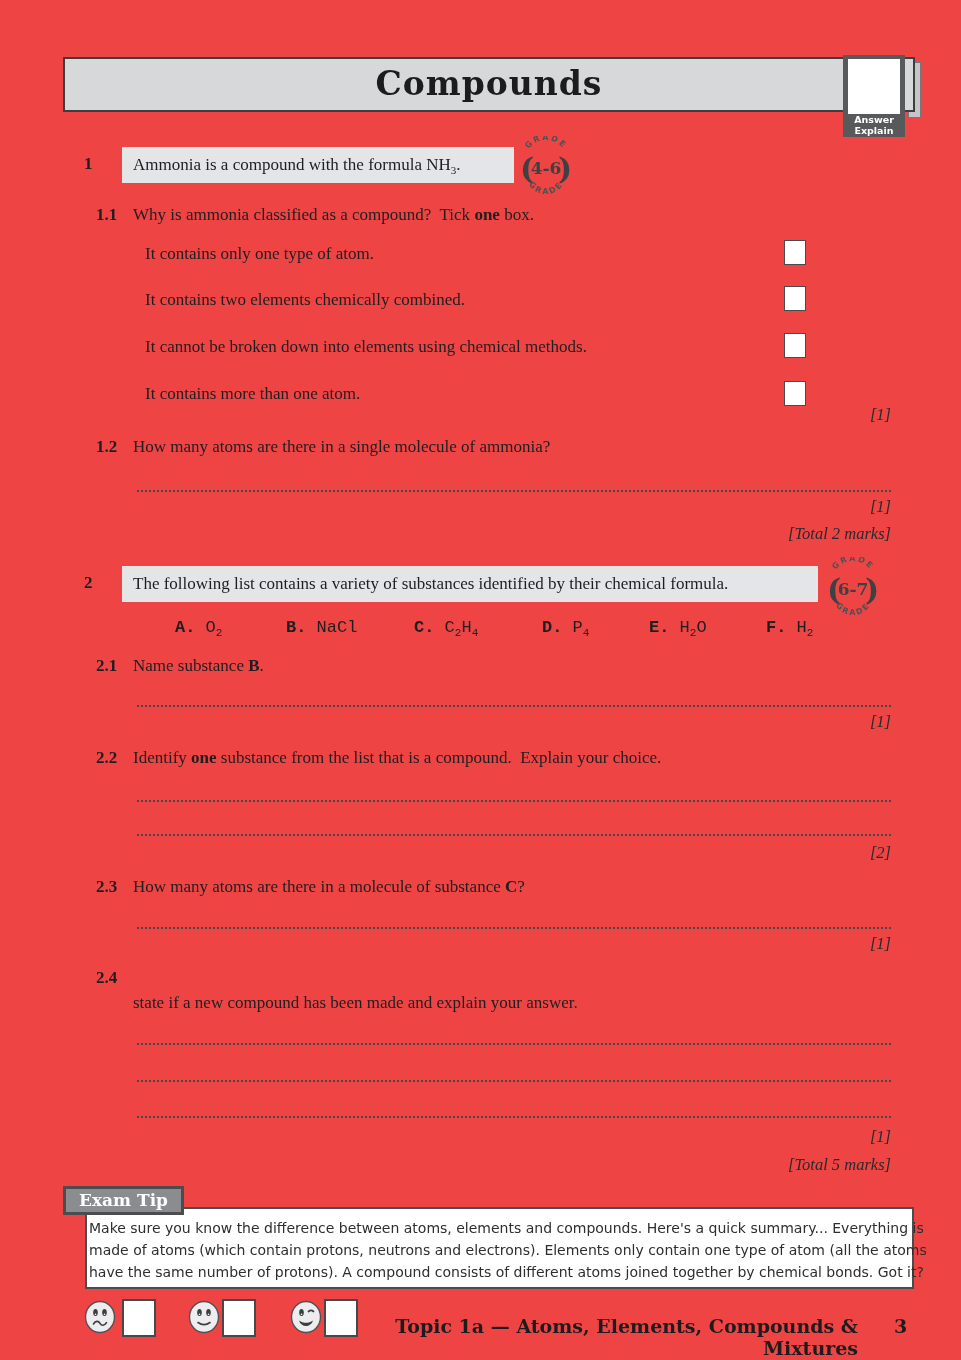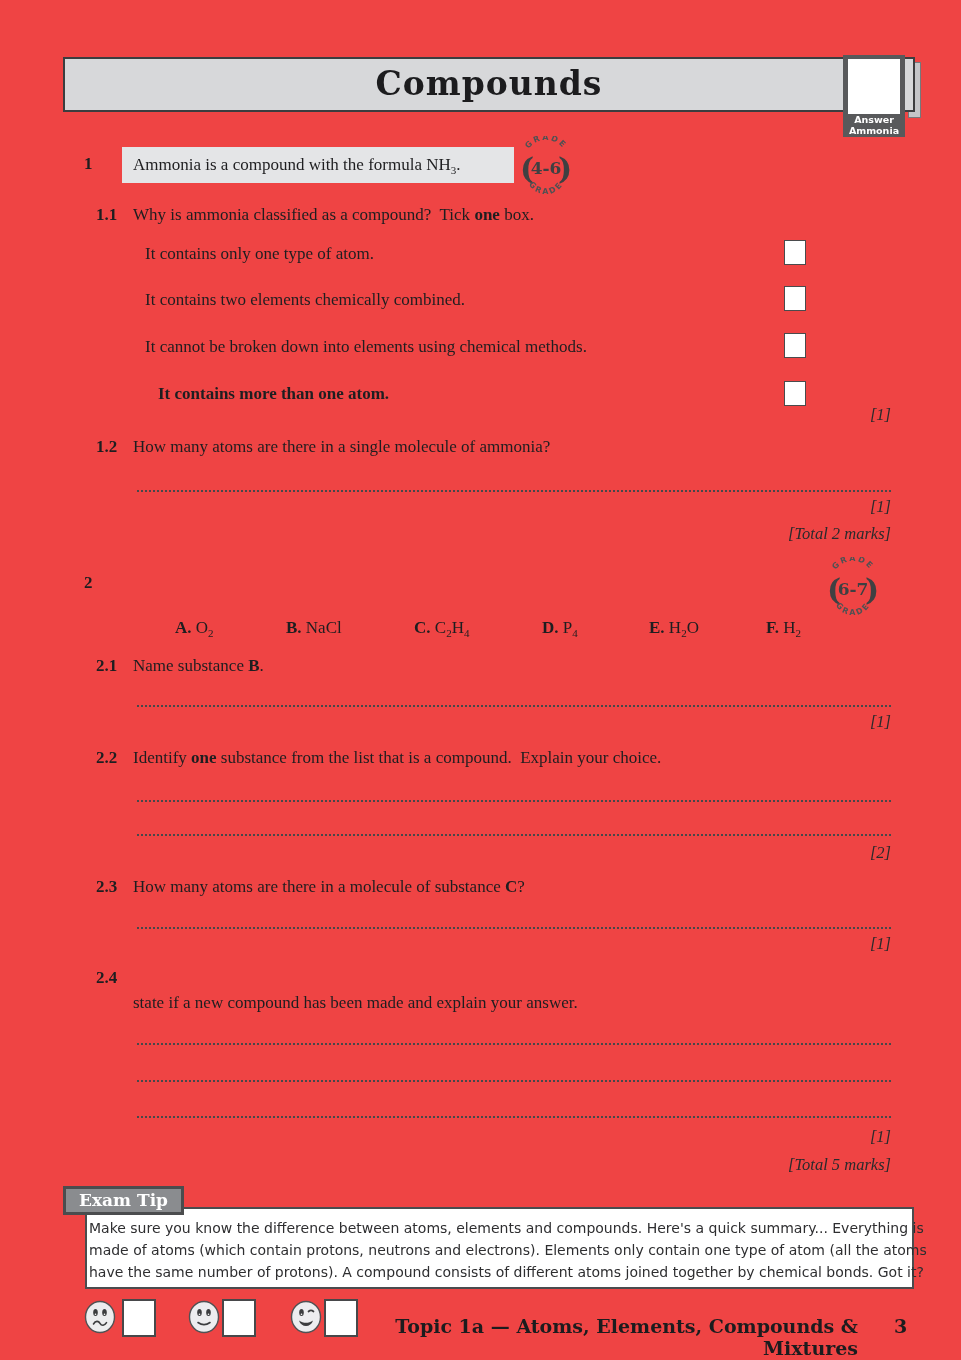--- a/index.html
+++ b/index.html
@@ -36,21 +36,21 @@
   .b{font-weight:bold;}
   .ans-line{left:137px;width:754px;height:0;border-bottom:2px dotted #47484a;}
   .marks{left:137px;width:754px;text-align:right;font-style:italic;font-size:16.5px;color:#2a2a2c;}
   .checkbox{left:784px;width:22px;height:25px;background:#ffffff;
     border:1.7px solid #4a4b4d;box-sizing:border-box;}
   .badge-svg{width:58px;height:62px;}
   .badge-word{font-family:"DejaVu Sans",sans-serif;font-weight:bold;font-size:8px;
     letter-spacing:2px;fill:#505153;}
   .badge-value{font-family:"DejaVu Serif",serif;font-weight:bold;font-size:17px;fill:#3f4042;}
   .badge-paren{font-family:"DejaVu Serif",serif;font-weight:600;font-size:30px;fill:#3f4042;}
-  .substance{font-size:17px;}
+  .substance{font-size:17px;font-family:Liberation Mono, monospace;}
 
   
   .tip-label{left:63px;top:1186px;background:#8a8c8f;border:3px solid #4b4c4e;
     box-sizing:border-box;padding:1px 13px 2px 13px;z-index:3;
     font-family:"DejaVu Serif",serif;font-weight:bold;font-size:17px;color:#ffffff;}
   .tip-box{left:85px;top:1207px;width:829px;height:82px;background:#ffffff;
     border:2px solid #4b4c4e;box-sizing:border-box;z-index:2;}
   .tip-line{position:absolute;left:2px;font-family:"DejaVu Sans",sans-serif;
     font-size:14px;color:#2e2e30;white-space:nowrap;}
 
@@ -66,21 +66,21 @@
 <body>
 
 <div id="page">
 
   <div class="abs qr-shadow"></div>
   <div class="abs title-bar">Compounds</div>
   <div class="abs answer-badge">
     <div class="qr-box"></div>
     <div class="answer-badge-label">
       <div>Answer</div>
-      <div>Ammonia</div>
+      <div>Explain</div>
     </div>
   </div>
 
   <span class="abs qnum" style="left:84px;top:154px;">1</span>
   <div class="abs qbar" style="left:122px;top:147px;width:392px;">
     <span class="pre">Ammonia is a compound with the formula NH</span><sub>3</sub><span>.</span>
   </div>
   <svg class="abs badge-svg" style="left:517px;top:136px;" viewBox="0 0 58 62">
     <path id="arcT1" d="M 7 26 A 22 22 0 0 1 51 26" fill="none"></path>
     <path id="arcB1" d="M 9 38 A 20 20 0 0 0 49 38" fill="none"></path>
@@ -95,31 +95,32 @@
   <span class="abs qtext" style="left:133px;top:205px;text-align:center;">
     <span class="pre">Why is ammonia classified as a compound?  Tick </span><span class="b">one</span><span class="pre"> box.</span>
   </span>
 
   <span class="abs qtext" style="left:145px;top:244px;">It contains only one type of atom.</span>
   <div class="abs checkbox" style="top:240px;"></div>
   <span class="abs qtext" style="left:145px;top:290px;">It contains two elements chemically combined.</span>
   <div class="abs checkbox" style="top:286px;"></div>
   <span class="abs qtext" style="left:145px;top:337px;">It cannot be broken down into elements using chemical methods.</span>
   <div class="abs checkbox" style="top:333px;"></div>
-  <span class="abs qtext" style="left:158px;top:384px;font-weight:bold;">It contains more than one atom.</span>
+  <span class="abs qtext" style="left:145px;top:384px;">It contains more than one atom.</span>
   <div class="abs checkbox" style="top:381px;"></div>
   <div class="abs marks" style="top:405px;">[1]</div>
 
   <span class="abs qnum" style="left:96px;top:437px;">1.2</span>
   <span class="abs qtext" style="left:133px;top:437px;">How many atoms are there in a single molecule of ammonia?</span>
   <div class="abs ans-line" style="top:490px;"></div>
   <div class="abs marks" style="top:497px;">[1]</div>
   <div class="abs marks" style="top:524px;">[Total 2 marks]</div>
 
   <span class="abs qnum" style="left:84px;top:573px;">2</span>
+  <div class="abs qbar" style="left:122px;top:566px;width:696px;">The following list contains a variety of substances identified by their chemical formula.</div>
   <svg class="abs badge-svg" style="left:824px;top:557px;" viewBox="0 0 58 62">
     <path id="arcT2" d="M 7 26 A 22 22 0 0 1 51 26" fill="none"></path>
     <path id="arcB2" d="M 9 38 A 20 20 0 0 0 49 38" fill="none"></path>
     <text class="badge-word"><textPath href="#arcT2" startOffset="50%" text-anchor="middle">GRADE</textPath></text>
     <text class="badge-paren" x="10" y="43" text-anchor="middle">(</text>
     <text class="badge-value" x="29" y="38" text-anchor="middle">6-7</text>
     <text class="badge-paren" x="48" y="43" text-anchor="middle">)</text>
     <text class="badge-word"><textPath href="#arcB2" startOffset="50%" text-anchor="middle">GRADE</textPath></text>
   </svg>
 

